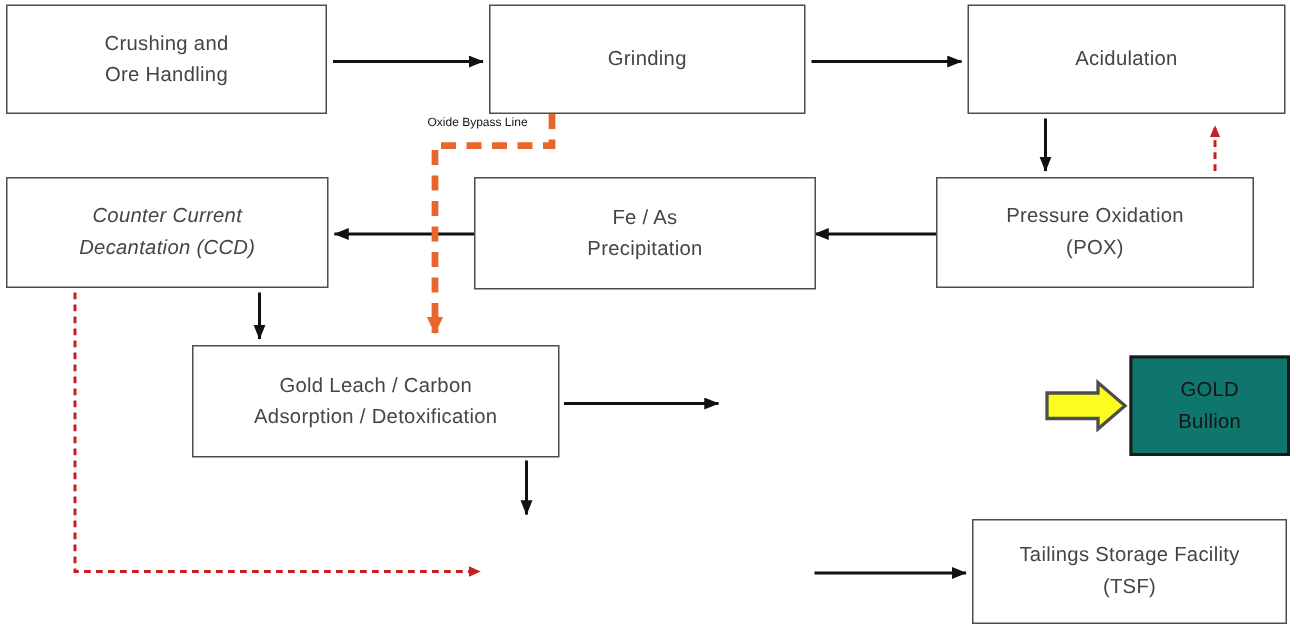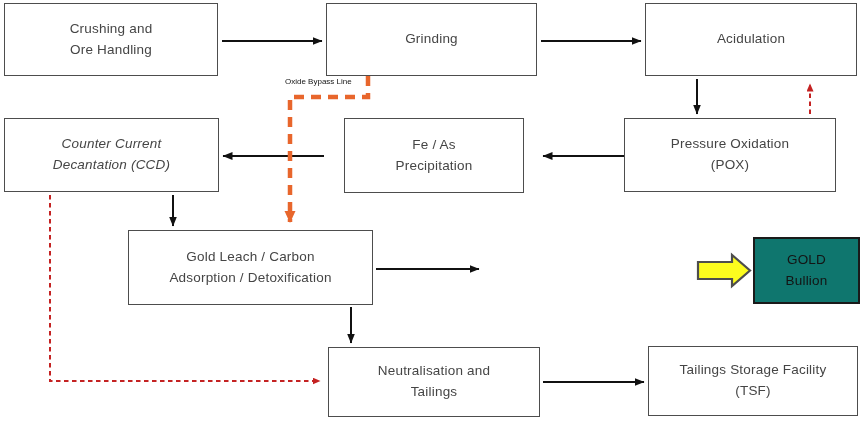--- a/index.html
+++ b/index.html
@@ -34,21 +34,21 @@
     left:285px;top:77px;width:78px;
     font-size:8px;color:#141414;
     white-space:nowrap;
     letter-spacing:0;
   }
   
   .n-crushing      {left:4px;  top:3px;   width:214px;height:73px;}
   .n-grinding      {left:326px;top:3px;   width:211px;height:73px;}
   .n-acidulation   {left:645px;top:3px;   width:212px;height:73px;}
   .n-ccd           {left:4px;  top:118px; width:215px;height:74px;font-style:italic;}
-  .n-feas          {left:344px;top:118px; width:180px;height:75px;}
+  .n-feas          {left:316px;top:118px; width:228px;height:75px;}
   .n-pox           {left:624px;top:118px; width:212px;height:74px;}
   .n-goldleach     {left:128px;top:230px; width:245px;height:75px;}
   .n-desorption    {left:483px;top:234px; width:212px;height:71px;}
   .n-goldbullion   {left:753px;top:237px; width:107px;height:67px;}
   .n-neutralisation{left:328px;top:347px; width:212px;height:70px;}
   .n-tsf           {left:648px;top:346px; width:210px;height:70px;}
 </style>
 </head>
 <body>
 
@@ -92,20 +92,18 @@
   <div class="node n-ccd">Counter Current
 Decantation (CCD)</div>
   <div class="node n-feas">Fe / As
 Precipitation</div>
   <div class="node n-pox">Pressure Oxidation
 (POX)</div>
   <div class="node n-goldleach">Gold Leach / Carbon
 Adsorption / Detoxification</div>
   <div class="node gold n-goldbullion">GOLD
 Bullion</div>
-  <div class="node n-neutralisation">Neutralisation and
-Tailings</div>
   <div class="node n-tsf">Tailings Storage Facility
 (TSF)</div>
 
   <div class="bypass-label">Oxide Bypass Line</div>
 
 </div>
 
 </body></html>

